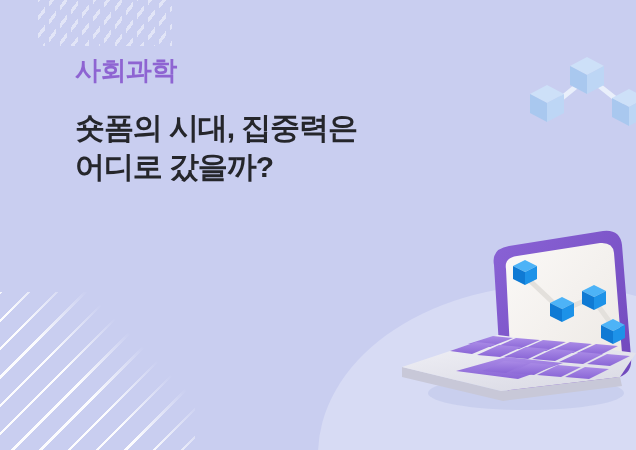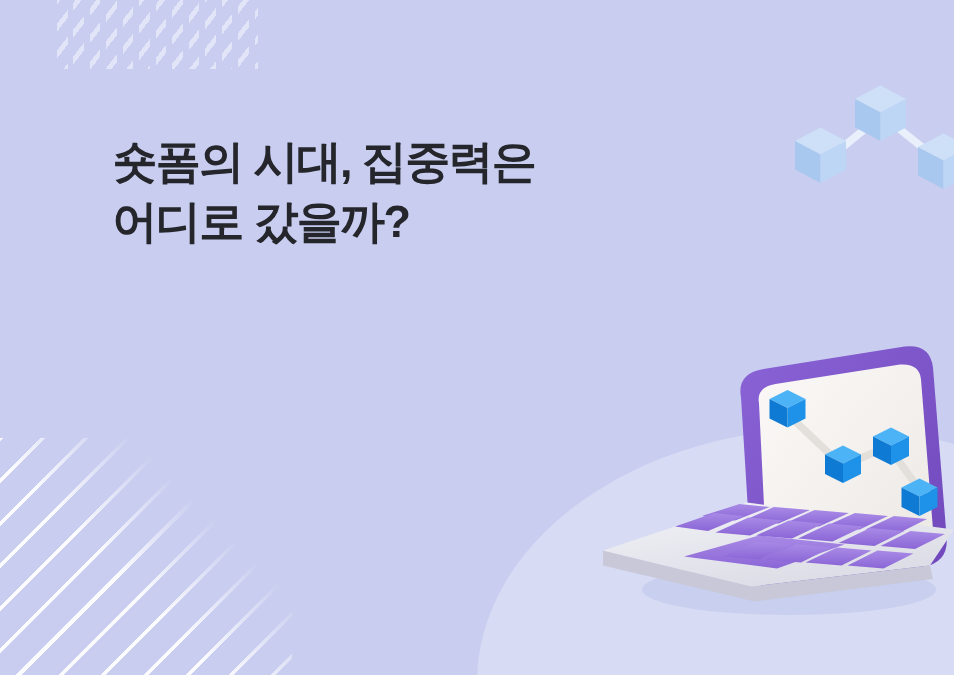--- a/index.html
+++ b/index.html
@@ -56,21 +56,21 @@
     opacity:.95;
   }
 
   
   .text-block{ position:absolute; left:75px; top:54px; width:420px; }
   .category{
     font-size:26px; font-weight:700; letter-spacing:-0.6px;
     color:#8e64d2; line-height:1.25;
   }
   .headline{
-    margin-top:35px;
+    margin-top:21px;
     font-size:30px; font-weight:700; letter-spacing:-1.1px;
     color:#25262b; line-height:1.32; white-space:pre-line;
   }
 
   
   .cube-cluster{ position:absolute; left:520px; top:46px; width:116px; height:110px; }
   .cube-cluster svg, .laptop svg{ display:block; }
 
   
   .laptop{ position:absolute; left:398px; top:225px; width:238px; height:190px; }
@@ -80,20 +80,21 @@
 
 <div id="card">
 
   <div class="ellipse-light"></div>
 
   <div class="dash-pattern"></div>
 
   <div class="diag-lines"></div>
 
   <div class="text-block">
+    <div class="category">사회과학</div>
     <div class="headline">숏폼의 시대, 집중력은
 어디로 갔을까?</div>
   </div>
 
   <div class="cube-cluster">
     <svg width="116" height="110" viewBox="0 0 116 110">
       <g>
         <path d="M37 56 L64 34" stroke="#e9effb" stroke-width="5" stroke-linecap="round" fill="none"></path>
         <path d="M72 34 L101 57" stroke="#e9effb" stroke-width="5" stroke-linecap="round" fill="none"></path>
       </g>

